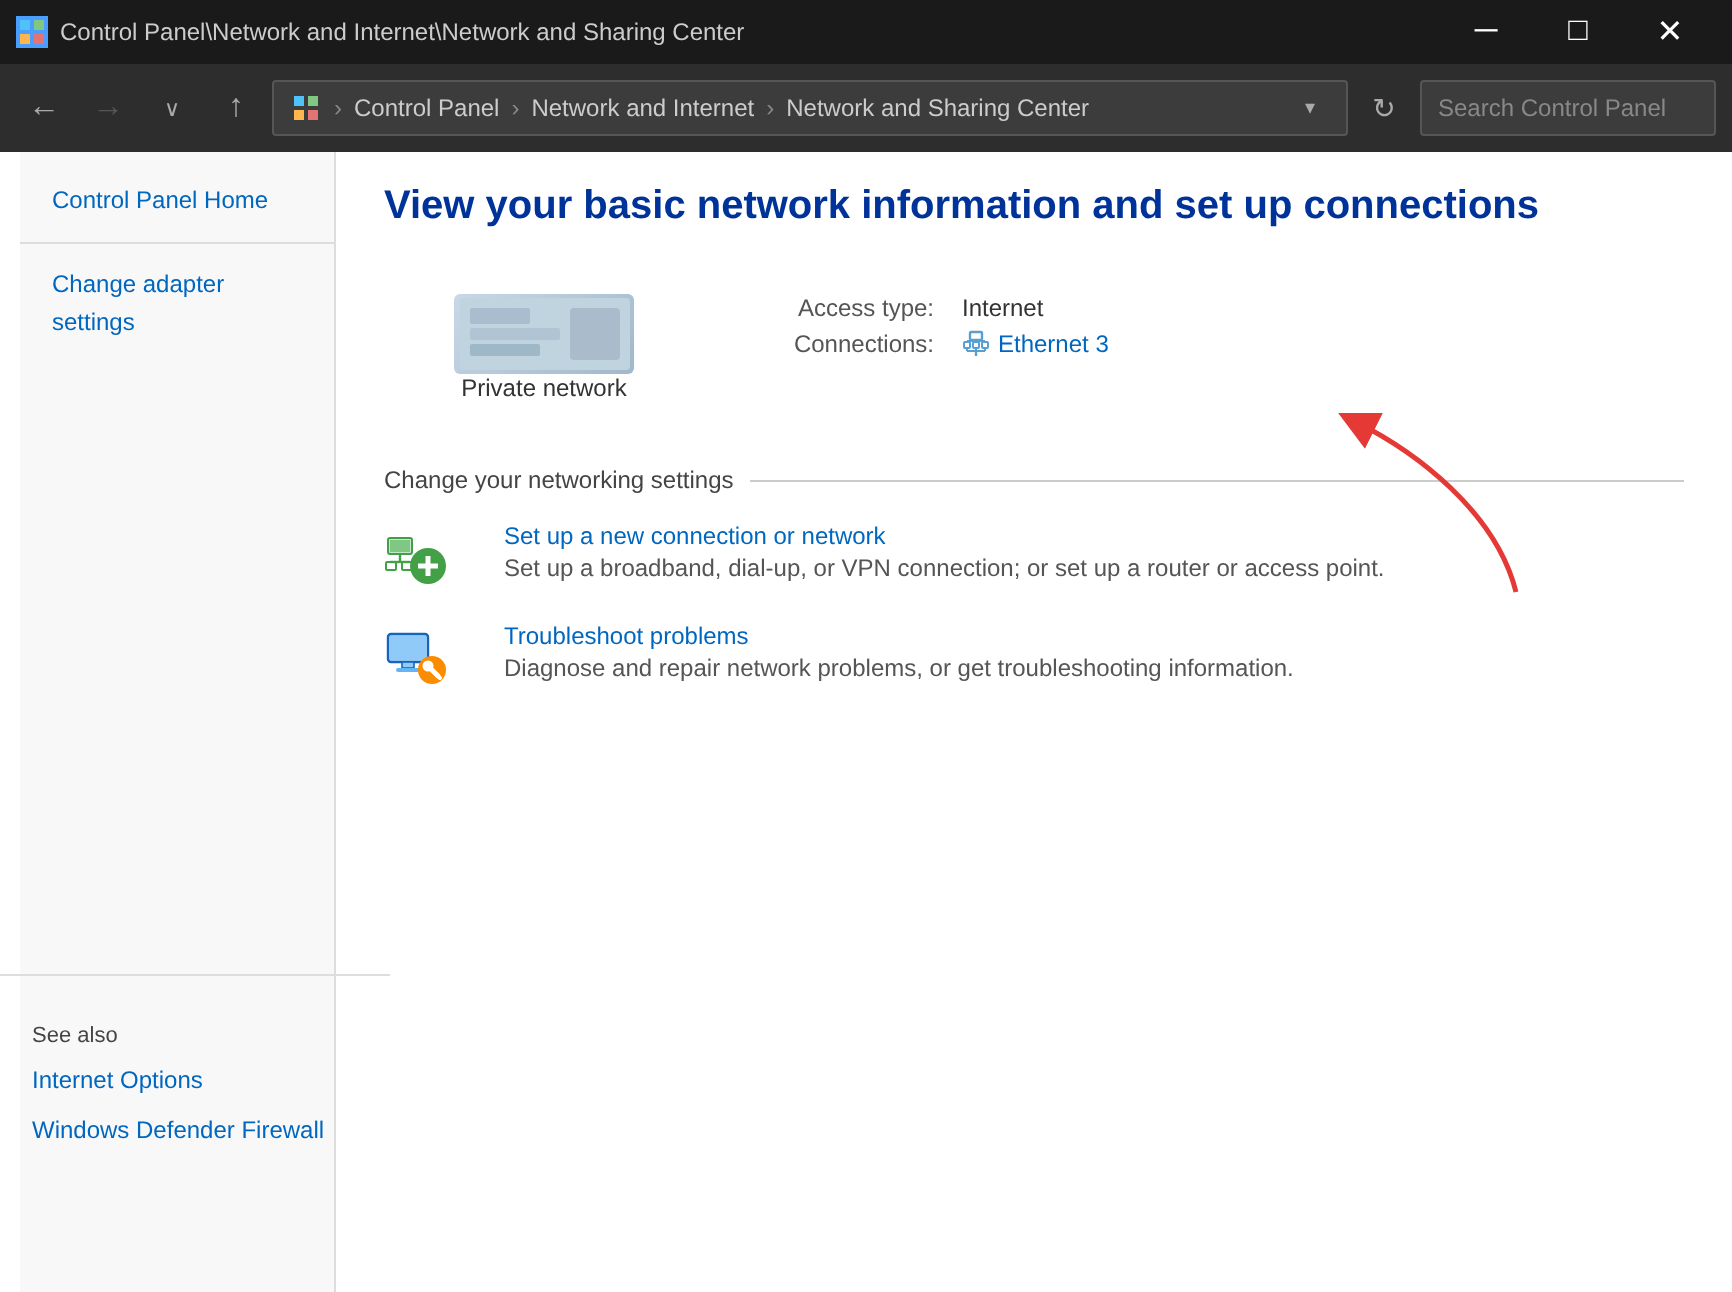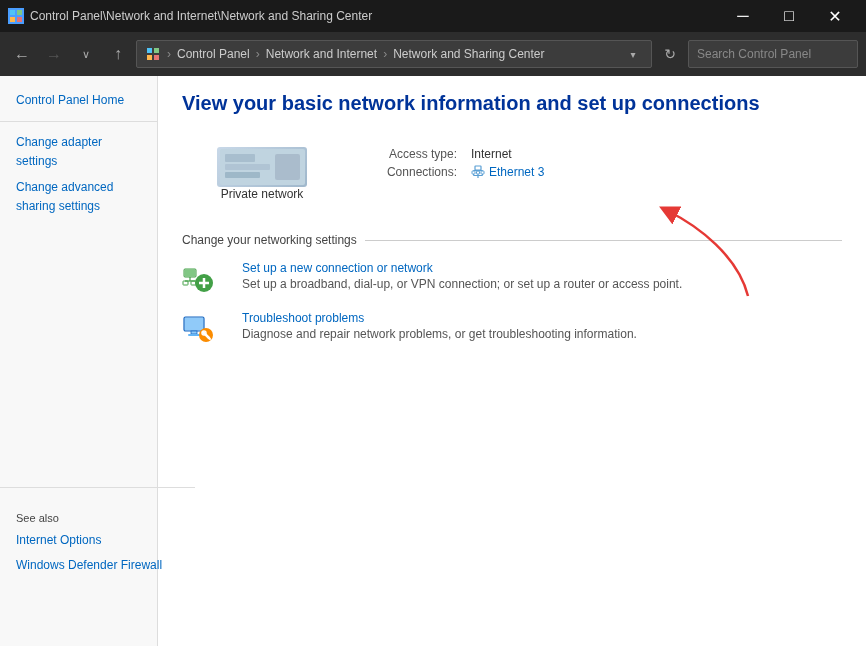--- a/index.html
+++ b/index.html
@@ -71,21 +71,21 @@
     }
     .refresh-btn {
       width: 28px; height: 28px;
       background: transparent; border: none;
       color: #aaa; font-size: 14px;
       display: flex; align-items: center; justify-content: center;
       cursor: pointer; border-radius: 3px;
     }
 
     .search-box {
-      width: 170px; height: 28px;
+      width: 148px; height: 28px;
       background: #3c3c3c;
       border: 1px solid #555;
       display: flex; align-items: center;
       padding: 0 8px;
       border-radius: 2px;
       color: #888;
       font-size: 12px;
     }
     .search-box input {
       background: transparent; border: none; outline: none;
@@ -101,20 +101,21 @@
       background: #fff;
     }
 
     
     .sidebar {
       width: 158px;
       background: #f8f8f8;
       border-right: 1px solid #ddd;
       padding: 12px 0;
       flex-shrink: 0;
+      margin-left: 10px;
     }
     .sidebar-link {
       display: block;
       padding: 3px 16px;
       color: #0067c0;
       text-decoration: none;
       font-size: 12px;
       line-height: 1.6;
     }
     .sidebar-section-title {
@@ -278,21 +279,20 @@
     </svg>
   </div>
 </div>
 
 <div class="main">
 
   <div class="sidebar">
     <a href="#" class="sidebar-link">Control Panel Home</a>
     <hr class="sidebar-divider">
     <a href="#" class="sidebar-link">Change adapter settings</a>
-    <a href="#" class="sidebar-link">Change advanced sharing settings</a>
 
     <div style="position:absolute; bottom: 60px; left:0; width:195px; padding: 8px 0;">
       <hr class="sidebar-divider">
       <div class="sidebar-section-title">See also</div>
       <a href="#" class="sidebar-link">Internet Options</a>
       <a href="#" class="sidebar-link">Windows Defender Firewall</a>
     </div>
   </div>
 
   <div class="content" style="position:relative">

